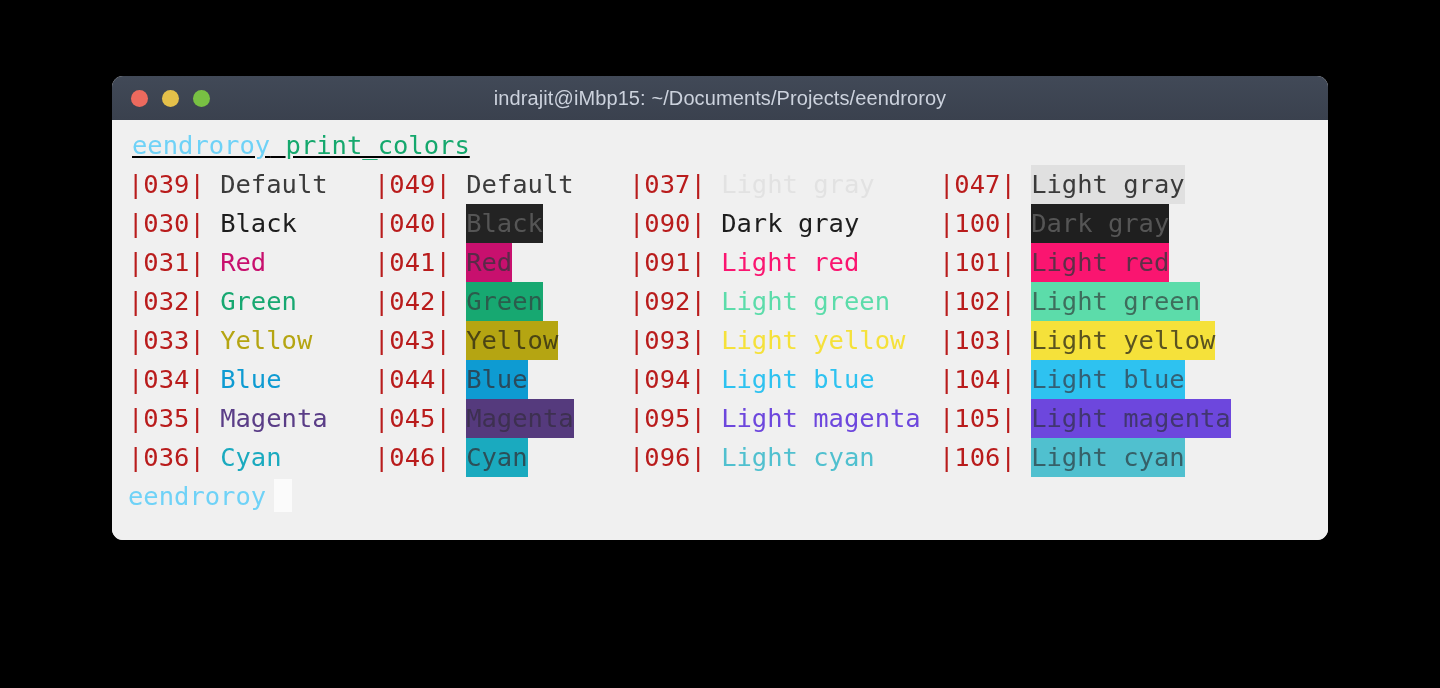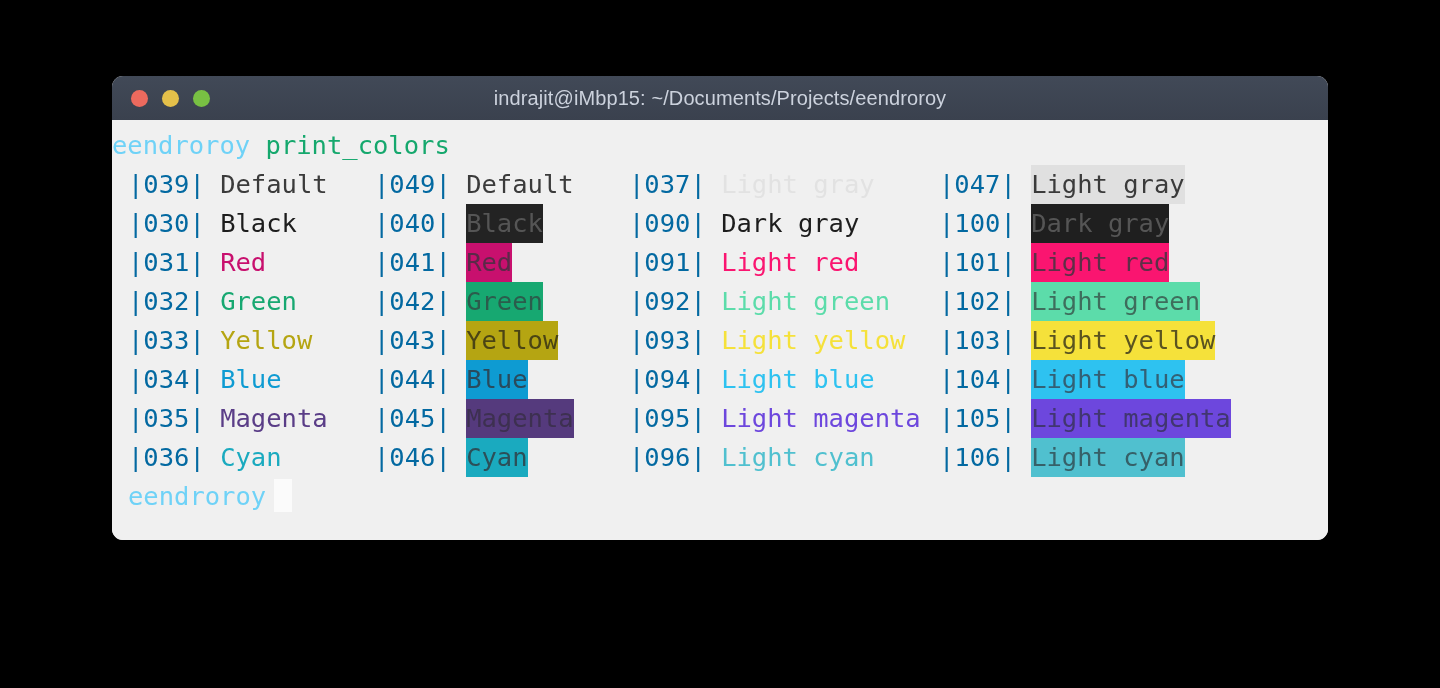--- a/index.html
+++ b/index.html
@@ -68,22 +68,23 @@
     height: 420px;
     background: #f0f0f0;
     font-family: "DejaVu Sans Mono", monospace;
     font-size: 25.5px;
     line-height: 39px;
   }
 
   
   #prompt-line {
     position: absolute;
-    left: 0; top: 6px;
+    left: 20px; top: 6px;
     white-space: pre;
+    text-decoration: underline;
   }
   #prompt-line-2 {
     position: absolute;
     left: 16px; top: 357px;
     white-space: pre;
   }
   .ps1   { color: #6fd2f7; }
   .cmd   { color: #15a86d; }
 
   .cursor {
@@ -109,21 +110,21 @@
   .col.c1 { left: 262px; }
   .col.c2 { left: 517px; }
   .col.c3 { left: 827px; }
 
   .row {
     height: 39px;
     line-height: 39px;
     white-space: pre;
   }
   .code {
-    color: #0369a1;
+    color: #b91c1c;
   }
   .swatch {
     display: inline-block;
     white-space: pre;
   }
 </style>
 </head>
 <body>
 
 <div id="screen">

